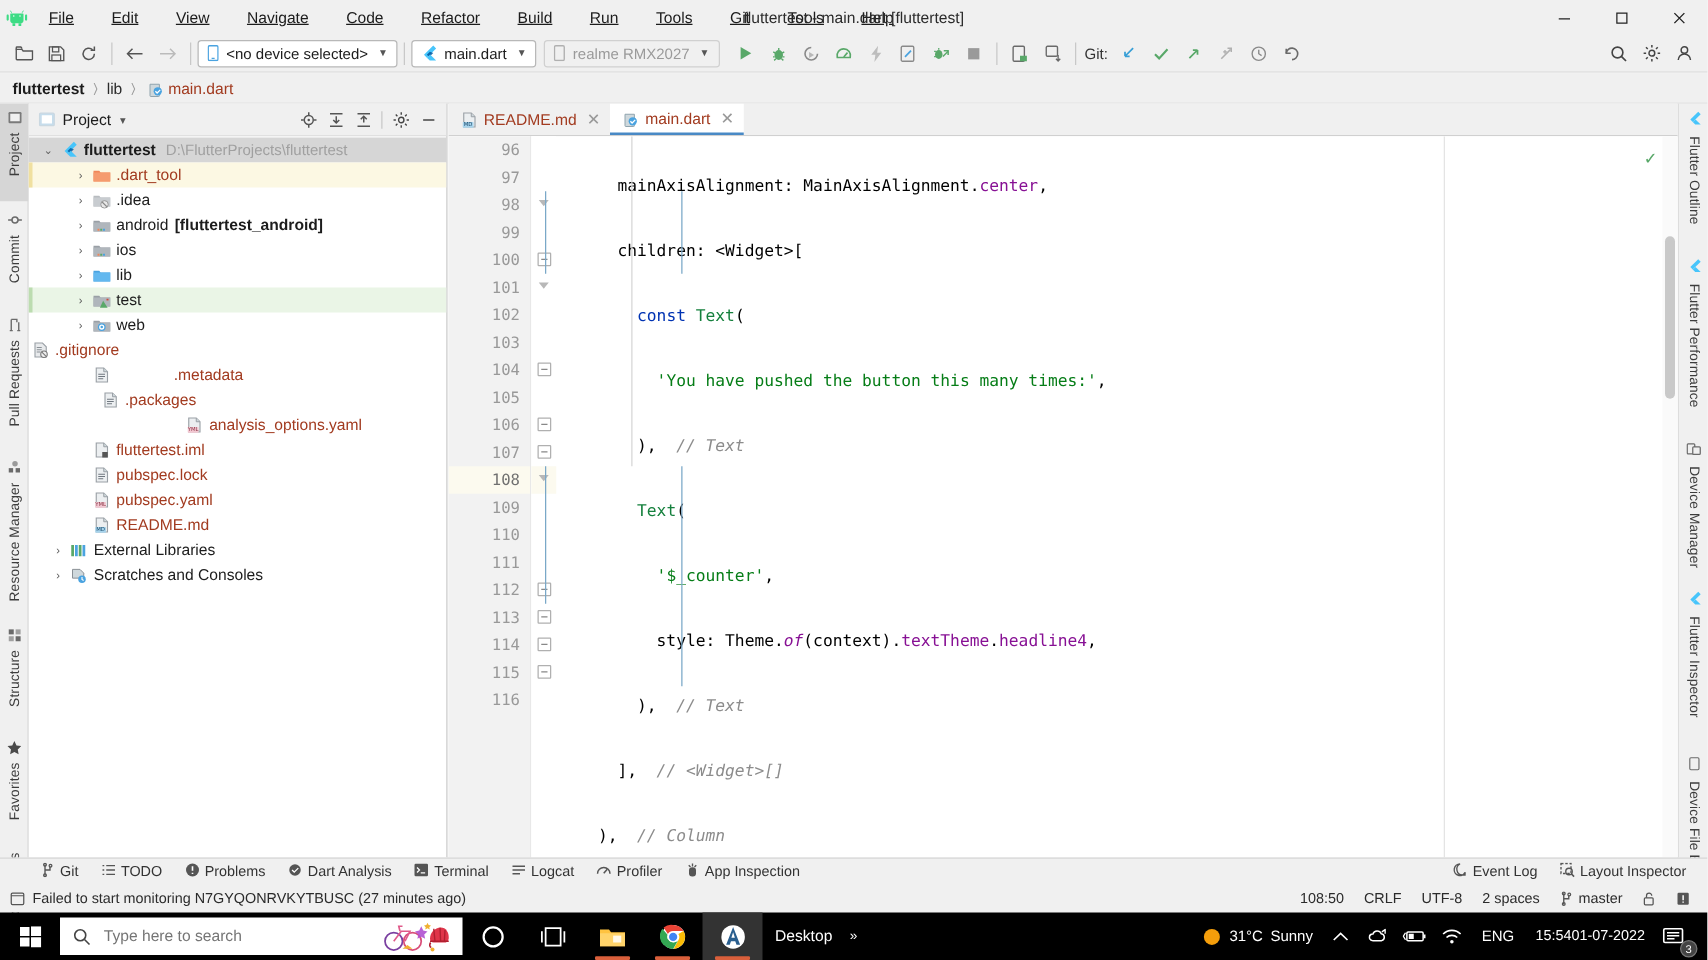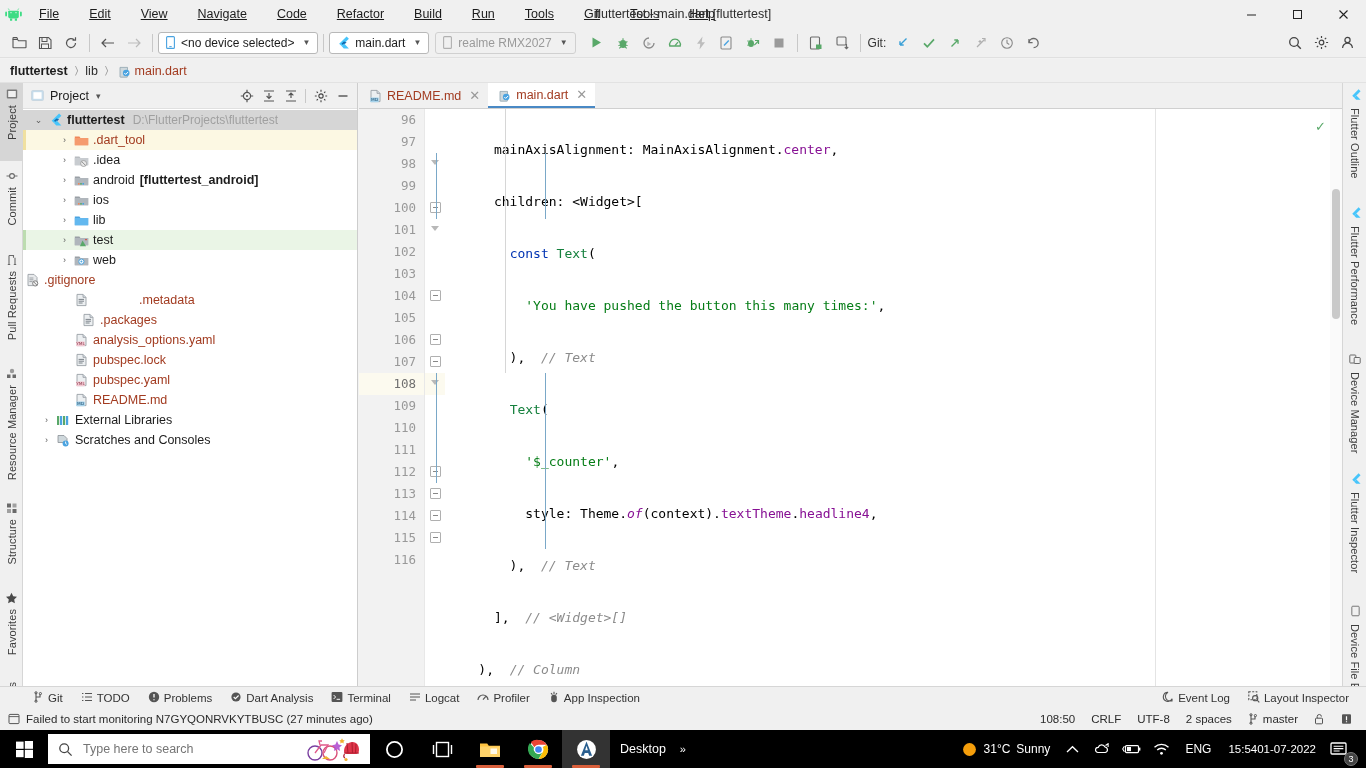--- a/index.html
+++ b/index.html
@@ -808,32 +808,42 @@
         <span class="ticon">
           <svg width="13" height="14" viewBox="0 0 13 14">
               <path d="M2 1.4h6l3 3v8.2H2z" fill="#eceff1" stroke="#9aa0a6" stroke-width=".9"></path>
               <path d="M8 1.4v3h3" fill="#cfd8dc" stroke="#9aa0a6" stroke-width=".8"></path>
               <path d="M3.6 6.4h5.4M3.6 8.2h5.4M3.6 10h4" stroke="#707880" stroke-width=".9"></path>
             </svg>
         </span>
         <span class="tlabel file">.packages</span>
       </div>
 
-      <div class="trow" style="padding-left:49px;">
+      <div class="trow" style="padding-left:62px;justify-content:center;">
         <span class="ticon">
           <svg width="13" height="14" viewBox="0 0 13 14">
               <path d="M2 1.4h6l3 3v8.2H2z" fill="#eceff1" stroke="#9aa0a6" stroke-width=".9"></path>
               <path d="M8 1.4v3h3" fill="#cfd8dc" stroke="#9aa0a6" stroke-width=".8"></path>
               <rect x="1.2" y="8.6" width="8.6" height="4.6" rx=".6" fill="#f3c8d2"></rect>
               <text x="5.5" y="12.2" font-size="4.3" text-anchor="middle" fill="#8a3a4a" font-family="DejaVu Sans, sans-serif">YML</text>
             </svg>
         </span>
         <span class="tlabel file">analysis_options.yaml</span>
       </div>
 
+      <div class="trow" style="padding-left:49px;">
+        <span class="ticon">
+          <svg width="13" height="14" viewBox="0 0 13 14">
+              <path d="M2 1.4h6l3 3v8.2H2z" fill="#eceff1" stroke="#9aa0a6" stroke-width=".9"></path>
+              <path d="M8 1.4v3h3" fill="#cfd8dc" stroke="#9aa0a6" stroke-width=".8"></path>
+              <rect x="6.8" y="8.6" width="4.4" height="4.4" fill="#555"></rect>
+            </svg>
+        </span>
+        <span class="tlabel file">fluttertest.iml</span>
+      </div>
 
       <div class="trow" style="padding-left:49px;">
         <span class="ticon">
           <svg width="13" height="14" viewBox="0 0 13 14">
               <path d="M2 1.4h6l3 3v8.2H2z" fill="#eceff1" stroke="#9aa0a6" stroke-width=".9"></path>
               <path d="M8 1.4v3h3" fill="#cfd8dc" stroke="#9aa0a6" stroke-width=".8"></path>
               <path d="M3.6 6.4h5.4M3.6 8.2h5.4M3.6 10h4" stroke="#707880" stroke-width=".9"></path>
             </svg>
         </span>
         <span class="tlabel file">pubspec.lock</span>

